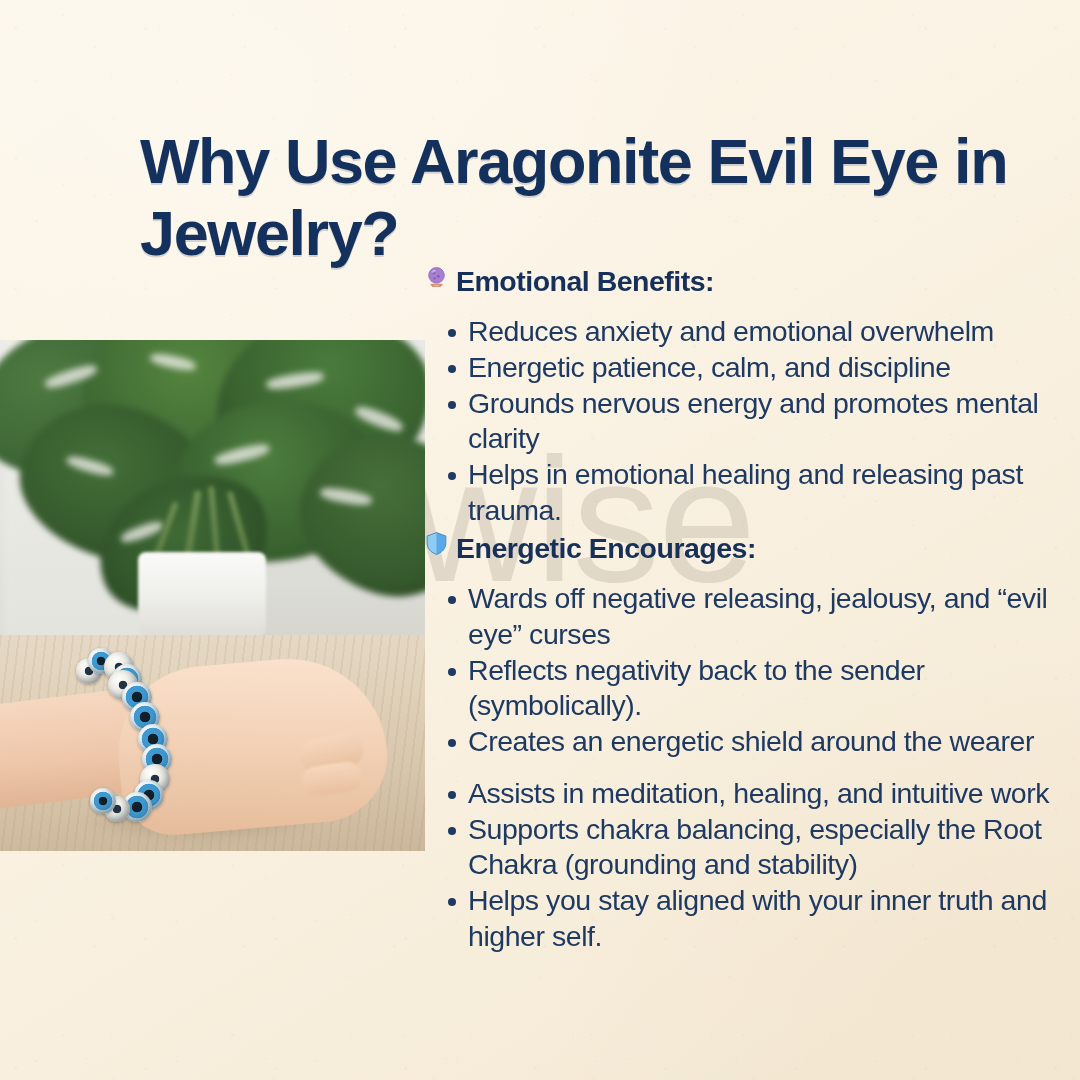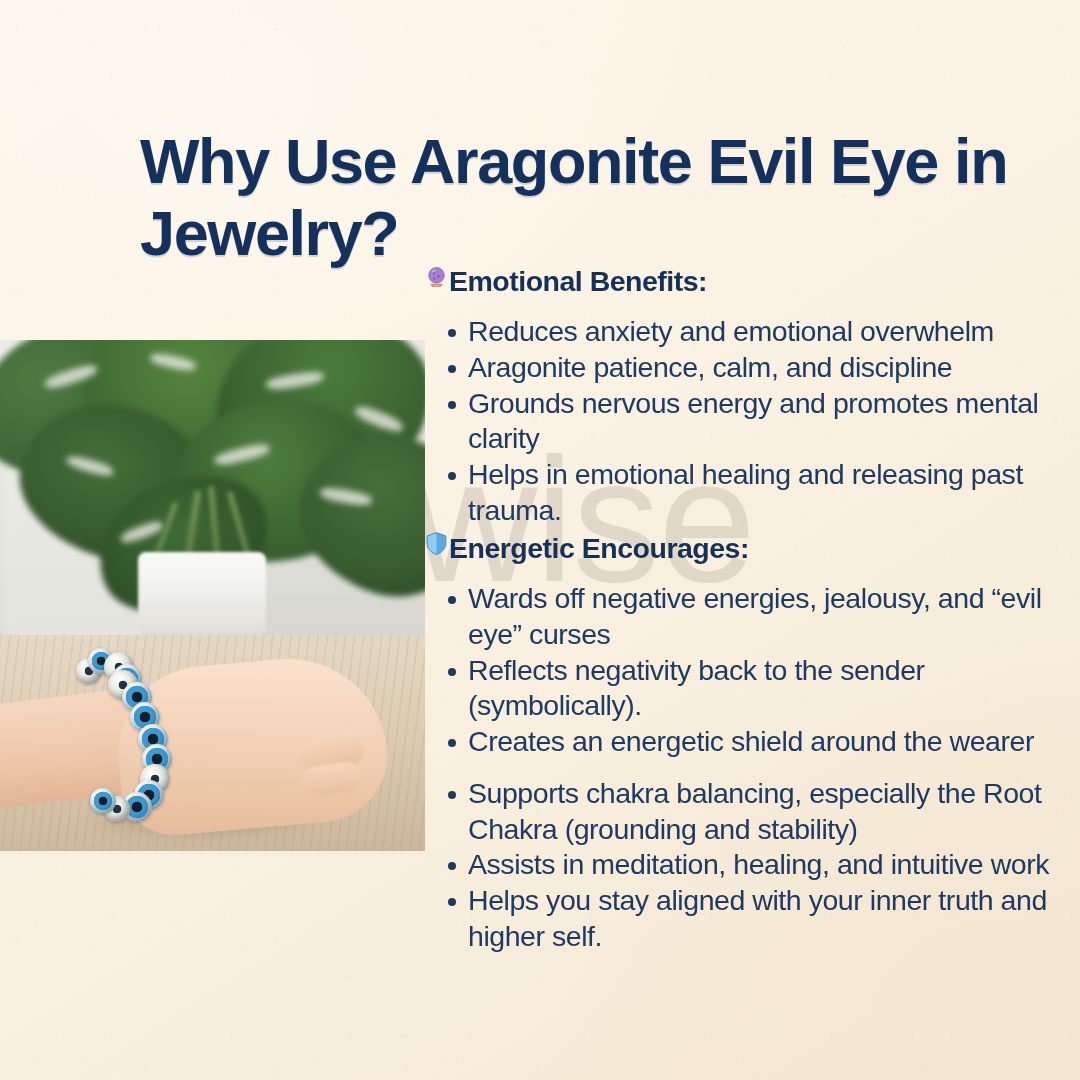--- a/index.html
+++ b/index.html
@@ -223,20 +223,21 @@
   #content {
     position: absolute;
     left: 424px;
     top: 264px;
     width: 640px;
     color: #1b3461;
   }
   .sec-head {
     display: flex;
     align-items: flex-start;
+    gap: 7px;
     font-family: "Liberation Sans", sans-serif;
     font-weight: 700;
     font-size: 28.5px;
     line-height: 1.2;
     letter-spacing: -0.5px;
     color: #16305a;
     margin: 0 0 2px 0;
   }
   .sec-head .emoji {
     font-size: 25px;
@@ -349,41 +350,41 @@
           <circle cx="12.6" cy="11" r="2" fill="#8357b5"></circle>
           <circle cx="18.4" cy="15.6" r="1.6" fill="#8357b5"></circle>
           <circle cx="13.4" cy="18.4" r="1.3" fill="#8357b5"></circle>
           <ellipse cx="12.4" cy="9.4" rx="2.6" ry="1.6" fill="#ffffff" opacity=".45" transform="rotate(-28 12.4 9.4)"></ellipse>
         </svg>
       </span>
       <span>Emotional Benefits:</span>
     </div>
     <ul class="bullets">
       <li>Reduces anxiety and emotional overwhelm</li>
-      <li>Aragonite patience, calm, and discipline</li>
+      <li>Energetic patience, calm, and discipline</li>
       <li>Grounds nervous energy and promotes mental clarity</li>
       <li>Helps in emotional healing and releasing past trauma.</li>
     </ul>
 
     <div class="sec-head">
       <span class="emoji">
         <svg width="25" height="25" viewBox="0 0 32 32" aria-hidden="true">
           <path d="M16 2 L28 6.4 V15 c0 7.6-5.2 12.8-12 15-6.8-2.2-12-7.4-12-15 V6.4 Z" fill="#5aa9e6"></path>
           <path d="M16 2 L4 6.4 V15 c0 7.6 5.2 12.8 12 15 Z" fill="#8fcbf2"></path>
           <path d="M16 2 L28 6.4 V15 c0 7.6-5.2 12.8-12 15-6.8-2.2-12-7.4-12-15 V6.4 Z" fill="none" stroke="#3b87c4" stroke-width="1.1"></path>
         </svg>
       </span>
       <span>Energetic Encourages:</span>
     </div>
     <ul class="bullets">
-      <li>Wards off negative energies, jealousy, and “evil eye” curses</li>
+      <li>Wards off negative releasing, jealousy, and “evil eye” curses</li>
       <li>Reflects negativity back to the sender (symbolically).</li>
       <li>Creates an energetic shield around the wearer</li>
     </ul>
 
     <ul class="bullets">
+      <li>Assists in meditation, healing, and intuitive work</li>
       <li>Supports chakra balancing, especially the Root Chakra (grounding and stability)</li>
-      <li>Assists in meditation, healing, and intuitive work</li>
       <li>Helps you stay aligned with your inner truth and higher self.</li>
     </ul>
 
   </div>
 </div>
 
 </body></html>

